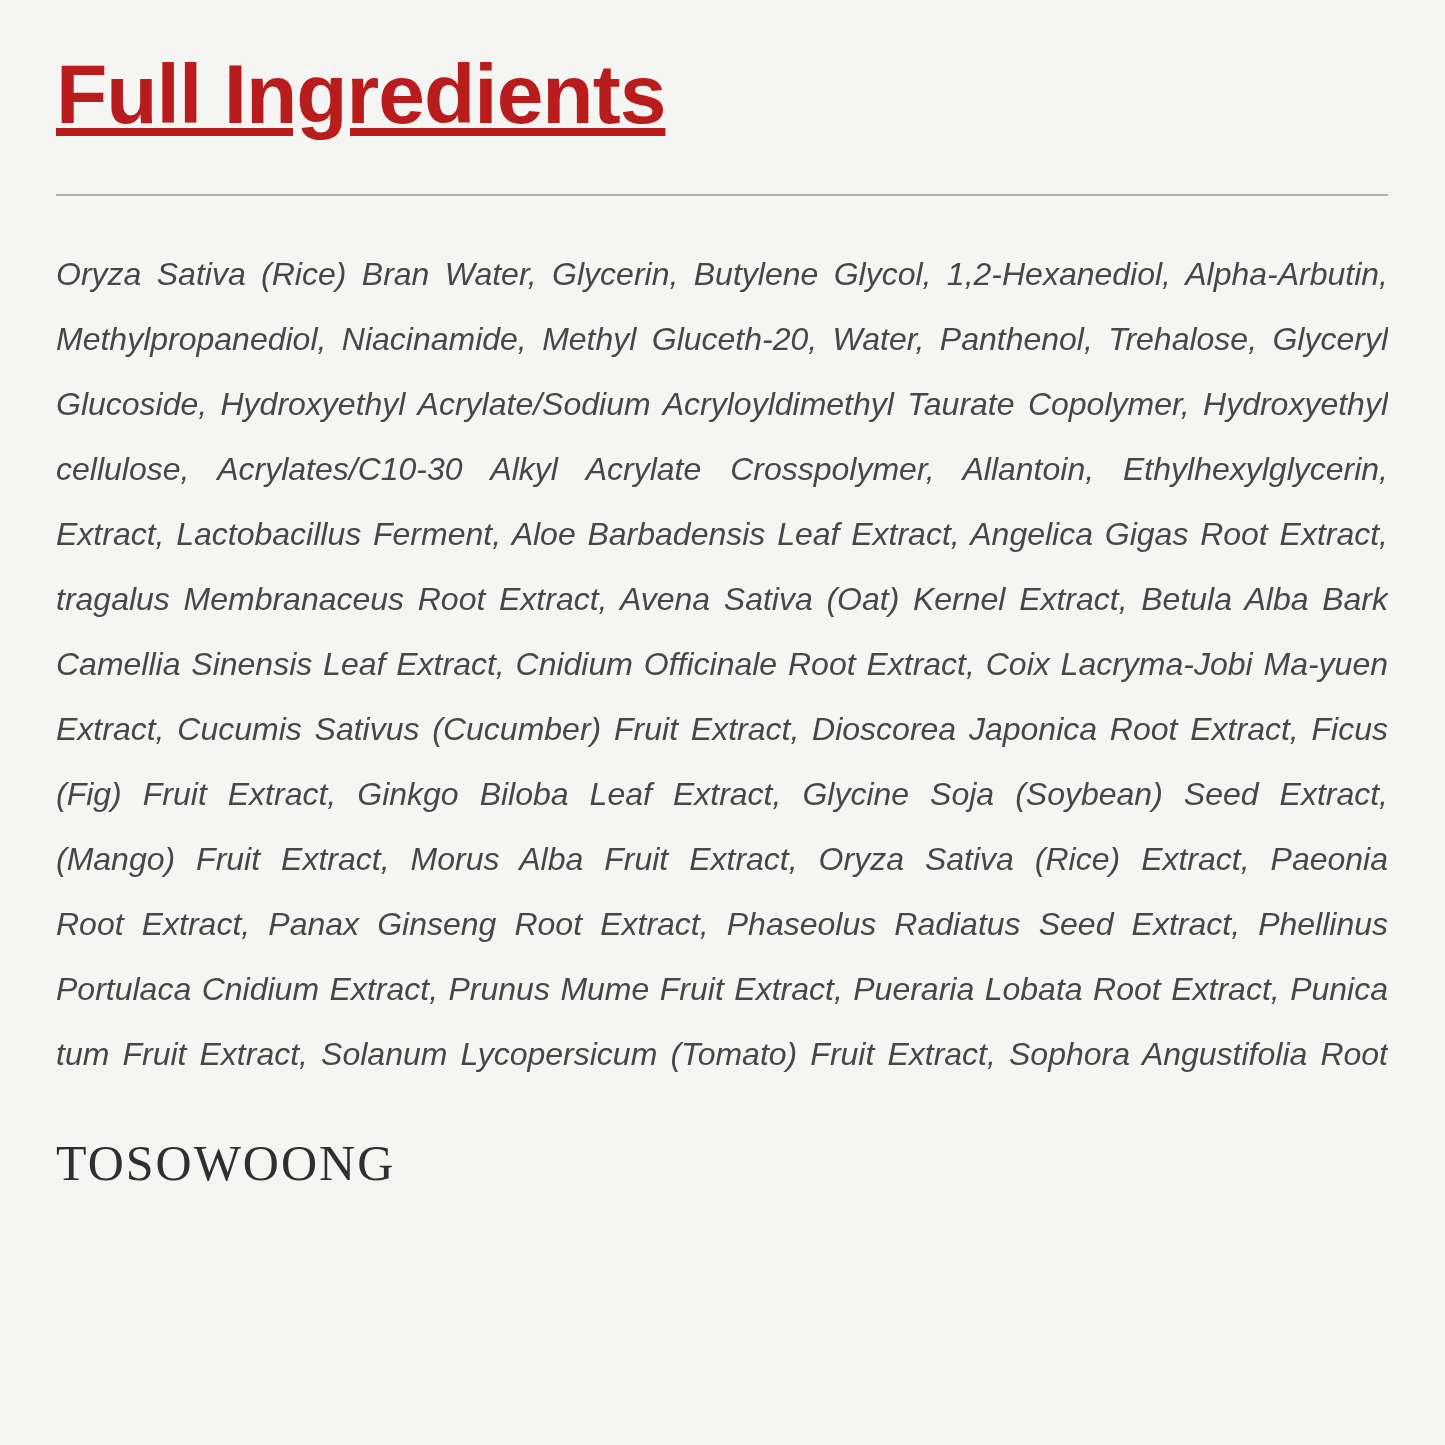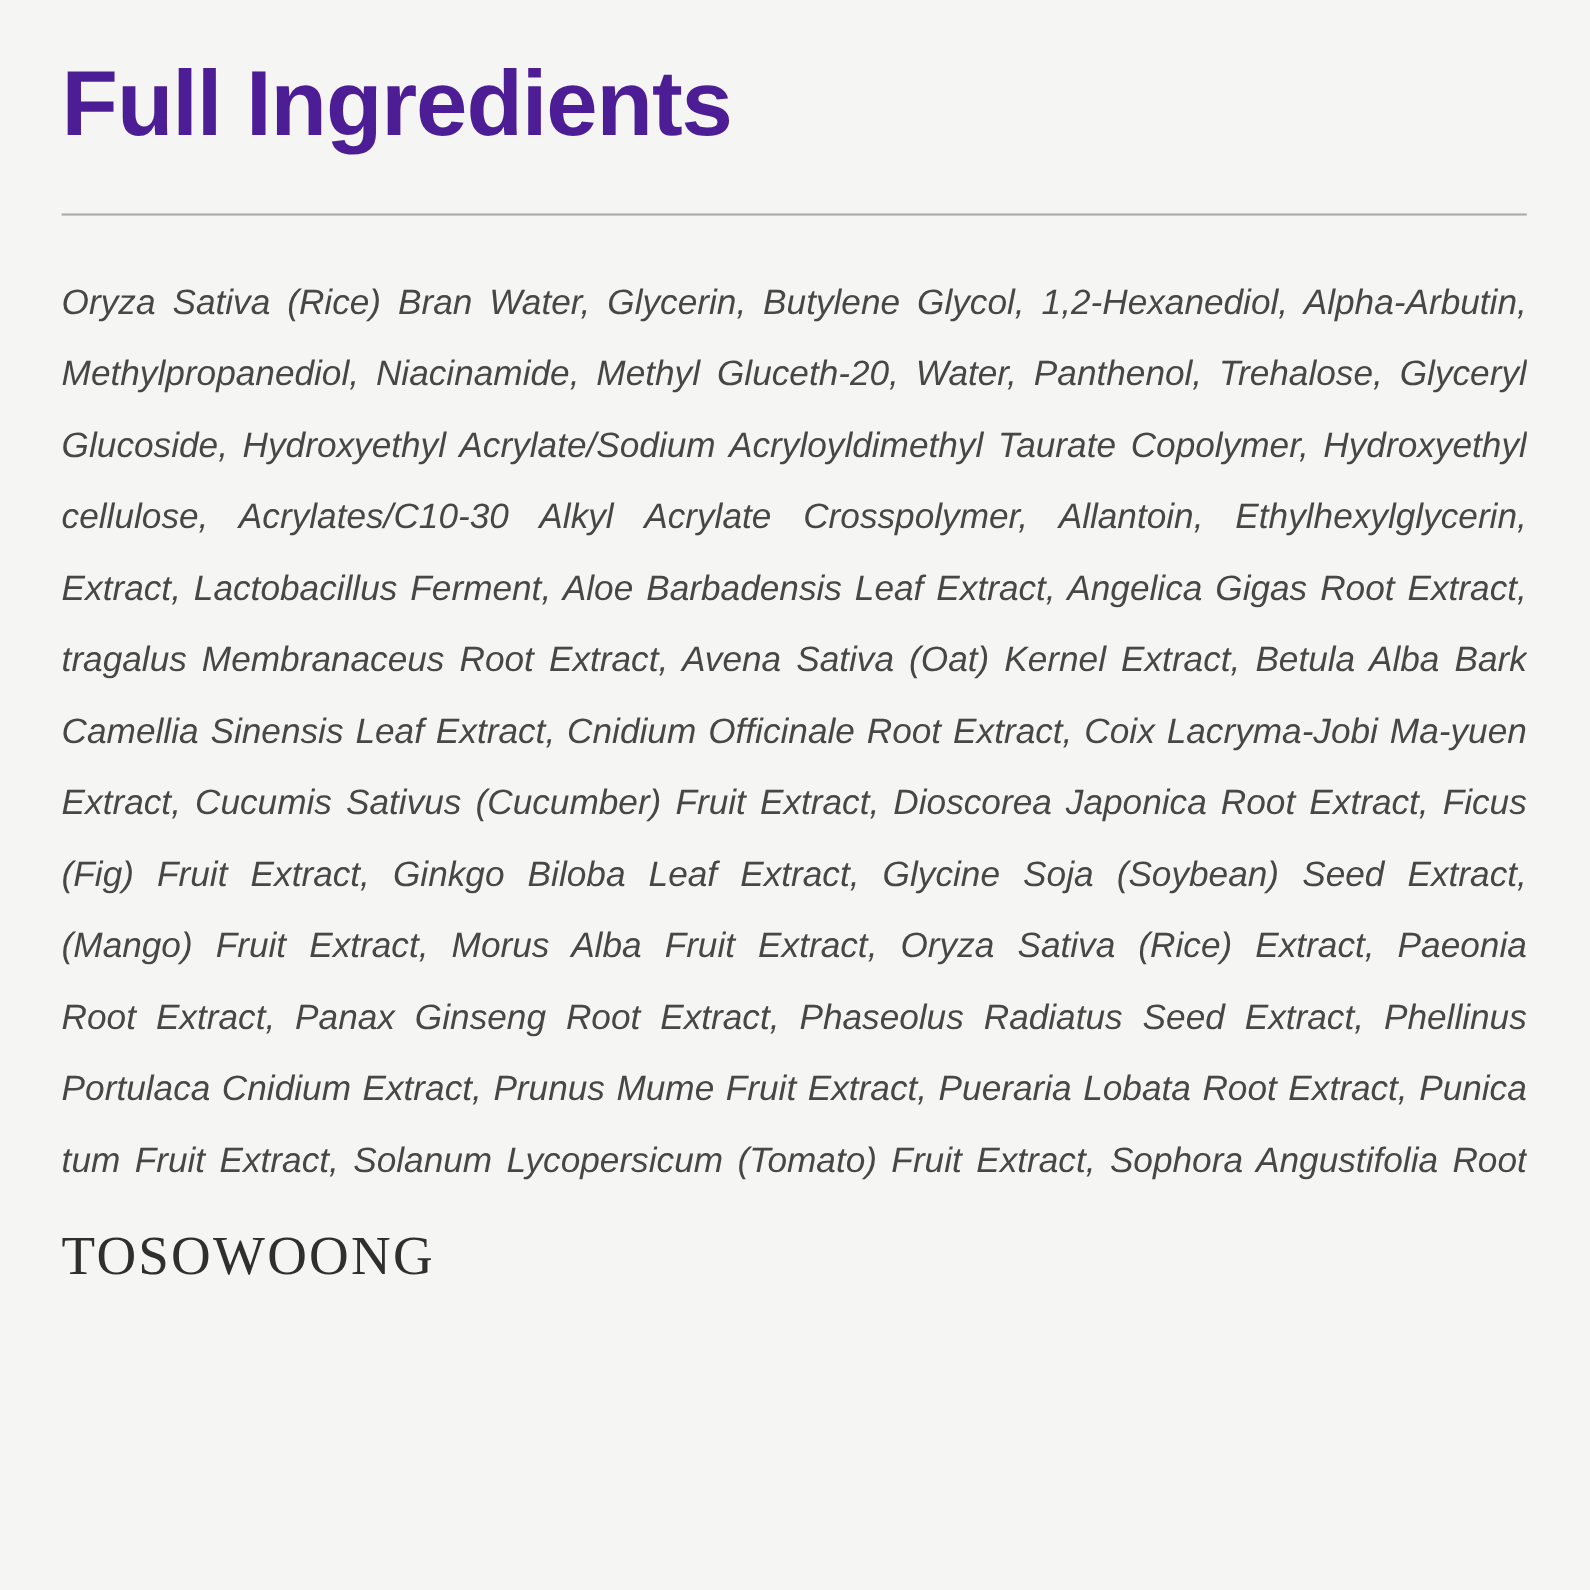--- a/index.html
+++ b/index.html
@@ -19,21 +19,22 @@
     height: 1445px;
     padding: 0 57px 0 56px;
   }
   .title {
     margin: 52px 0 0 0;
     font-family: "Liberation Sans", sans-serif;
     font-weight: bold;
     font-size: 84px;
     line-height: 1.02;
     letter-spacing: -1px;
-    color: #4c1d95;
+    color: #b91c1c;
+    text-decoration: underline;
   }
   .divider {
     margin: 56px 0 0 0;
     border: none;
     height: 2px;
     background: #adadad;
   }
   .ingredients {
     margin-top: 46px;
     color: #474747;
@@ -43,21 +44,21 @@
   .ing-line {
     height: 65px;
     line-height: 65px;
     text-align: justify;
     text-align-last: justify;
     -moz-text-align-last: justify;
     overflow: hidden;
     white-space: normal;
   }
   .brand {
-    margin-top: 26px;
+    margin-top: 48px;
     font-family: "Liberation Serif", serif;
     font-size: 50px;
     line-height: 1.15;
     letter-spacing: 2px;
     color: #2f2f2f;
   }
 </style>
 </head>
 <body>
 

